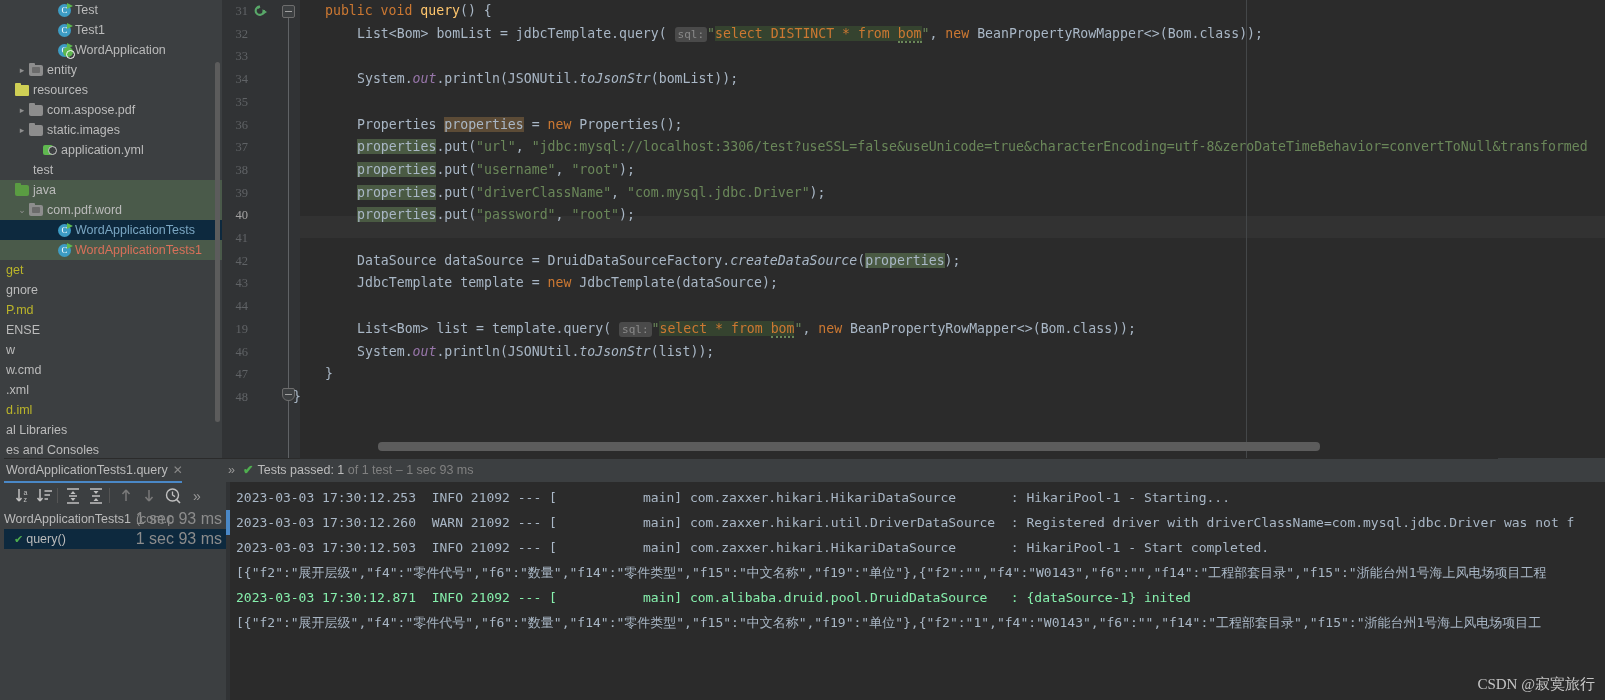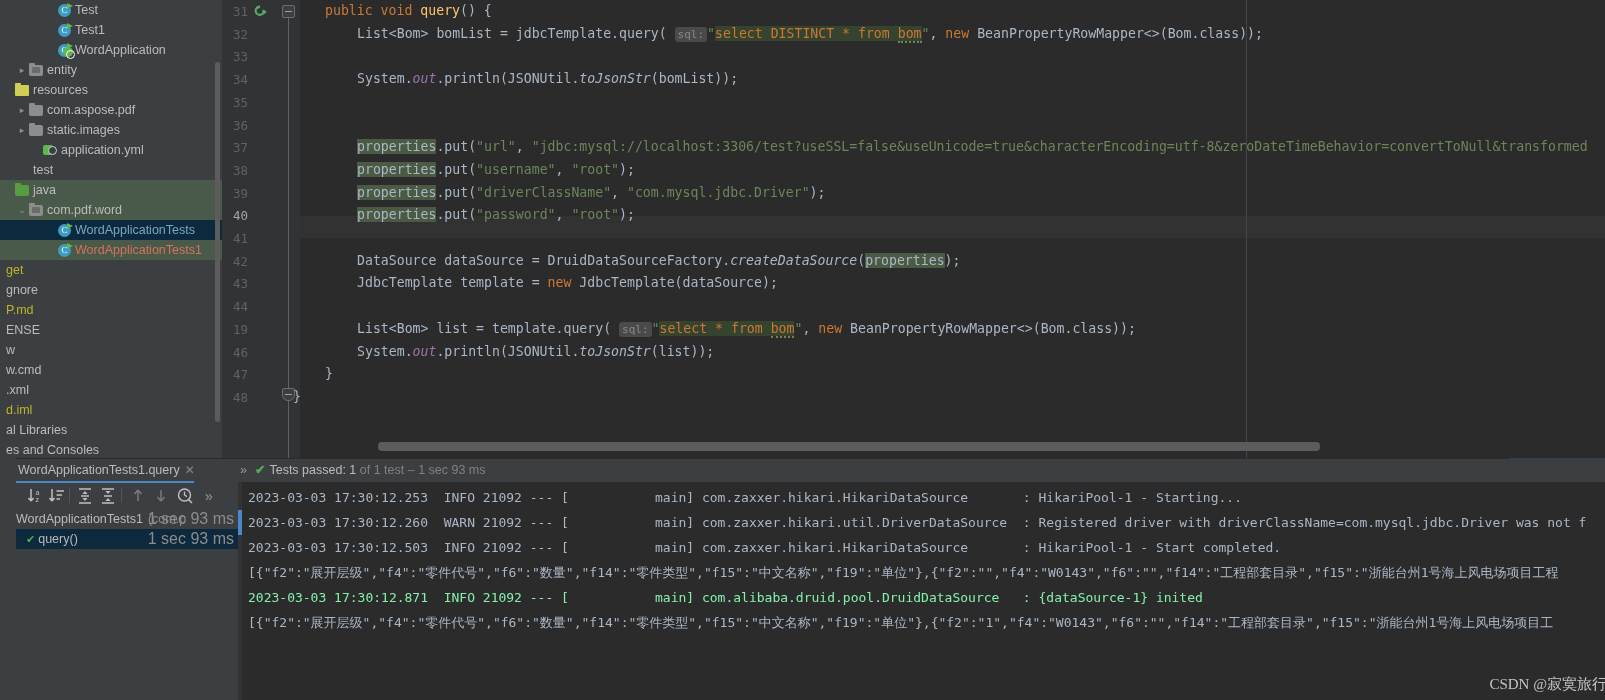--- a/index.html
+++ b/index.html
@@ -56,21 +56,21 @@
   .tree-vscroll{position:absolute;right:2px;top:62px;width:5px;height:360px;background:#5c5c5c;border-radius:3px;}
 
   
   .editor {
     position:absolute; left:222px; top:0; width:1383px; height:458px;
     background:#2b2b2b; overflow:hidden;
     font-family:"DejaVu Sans Mono","Liberation Mono",monospace;
     font-size:13.2px;
   }
   .gutter{position:absolute;left:0;top:0;width:78px;height:458px;background:#313335;}
-  .gutter .glineno{position:absolute;right:52px;color:#606366;font-size:12.5px;text-align:right;width:24px;}
+  .gutter .glineno{position:absolute;right:52px;color:#606366;font-size:12.5px;text-align:right;width:24px;font-family:Liberation Serif, serif;}
   .gutter .glineno.cur{color:#a4a3a3;}
   .editor-code{position:absolute;left:78px;top:0;right:0;height:458px;}
   .cline{position:absolute;left:0;height:22.7px;line-height:22.7px;white-space:pre;color:#a9b7c6;}
   .curline-bg{position:absolute;left:0;right:0;height:22.7px;background:#323232;}
   .fold-line{position:absolute;left:66px;top:6px;bottom:0;width:1px;background:#606366;}
 
   .k{color:#cc7832;}           
   .t{color:#a9b7c6;}           
   .s{color:#6a8759;}           
   .sq{color:#cc7832;}          
@@ -85,21 +85,21 @@
 
   .run-gutter-icon{position:absolute;left:32px;top:5px;width:14px;height:13px;}
   .fold-minus{position:absolute;left:60px;width:13px;height:13px;border:1px solid #6d6d6d;border-radius:2px;background:#3c3f41;}
   .fold-minus:after{content:"";position:absolute;left:2px;top:5px;width:7px;height:1px;background:#a0a0a0;}
   .fold-minus.btm{border-radius:2px 2px 6px 6px;}
 
   .ed-hscroll{position:absolute;left:78px;bottom:7px;height:9px;background:#5c5c5c;border-radius:4px;}
   .ed-rmargin{position:absolute;top:0;bottom:0;width:1px;background:#444749;}
 
   
-  .runwin{position:absolute;left:16px;top:458px;width:1494px;height:242px;background:#3c3f41;}
+  .runwin{position:absolute;left:4px;top:458px;width:1494px;height:242px;background:#3c3f41;}
   .run-tabbar{position:absolute;left:0;top:0;width:222px;height:24px;}
   .run-tab{position:absolute;left:0;top:2px;height:21px;line-height:21px;padding:0 6px 0 2px;color:#bbbbbb;font-size:12.5px;white-space:nowrap;}
   .run-tab-underline{position:absolute;left:0;top:23px;width:178px;height:2px;background:#4a88c7;}
   .tab-x{display:inline-block;margin-left:5px;color:#888;font-size:12px;}
 
   .run-toolbar{position:absolute;left:0;top:25px;width:222px;height:25px;}
   .tb-ico{position:absolute;top:4px;width:18px;height:18px;}
   .tb-sep{position:absolute;top:5px;width:1px;height:15px;background:#555;}
 
   .tests-tree{position:absolute;left:0;top:51px;width:222px;height:191px;background:#3c3f41;font-size:12.5px;}
@@ -284,20 +284,21 @@
     </div>
 
     <div class="editor-code">
 
       <div class="cline" style="top:0px;left:25px;"><span class="k">public</span> <span class="k">void</span> <span class="m">query</span><span class="t">() {</span></div>
 
       <div class="cline" style="top:22.7px;left:57px;"><span class="t">List&lt;Bom&gt; bomList = jdbcTemplate.</span><span class="t">query</span><span class="t">( </span><span class="hint">sql:</span><span class="s">"</span><span class="sqlhl"><span class="sq">select DISTINCT * from </span><span class="sq squig">bom</span></span><span class="s">"</span><span class="t">, </span><span class="k">new</span><span class="t"> BeanPropertyRowMapper&lt;&gt;(Bom.class));</span></div>
 
       <div class="cline" style="top:68.1px;left:57px;"><span class="t">System.</span><span class="f it">out</span><span class="t">.println(JSONUtil.</span><span class="it">toJsonStr</span><span class="t">(bomList));</span></div>
 
+      <div class="cline" style="top:113.5px;left:57px;"><span class="t">Properties </span><span class="t declhl">properties</span><span class="t"> = </span><span class="k">new</span><span class="t"> Properties();</span></div>
 
       <div class="cline" style="top:136.2px;left:57px;"><span class="t usehl">properties</span><span class="t">.put(</span><span class="s">"url"</span><span class="t">, </span><span class="s">"jdbc:mysql://localhost:3306/test?useSSL=false&amp;useUnicode=true&amp;characterEncoding=utf-8&amp;zeroDateTimeBehavior=convertToNull&amp;transformed</span></div>
 
       <div class="cline" style="top:158.9px;left:57px;"><span class="t usehl">properties</span><span class="t">.put(</span><span class="s">"username"</span><span class="t">, </span><span class="s">"root"</span><span class="t">);</span></div>
 
       <div class="cline" style="top:181.6px;left:57px;"><span class="t usehl">properties</span><span class="t">.put(</span><span class="s">"driverClassName"</span><span class="t">, </span><span class="s">"com.mysql.jdbc.Driver"</span><span class="t">);</span></div>
 
       <div class="cline" style="top:204.3px;left:57px;"><span class="t usehl">properties</span><span class="t">.put(</span><span class="s">"password"</span><span class="t">, </span><span class="s">"root"</span><span class="t">);</span></div>
 
       <div class="cline" style="top:249.7px;left:57px;"><span class="t">DataSource dataSource = DruidDataSourceFactory.</span><span class="it">createDataSource</span><span class="t">(</span><span class="t usehl">properties</span><span class="t">);</span></div>

